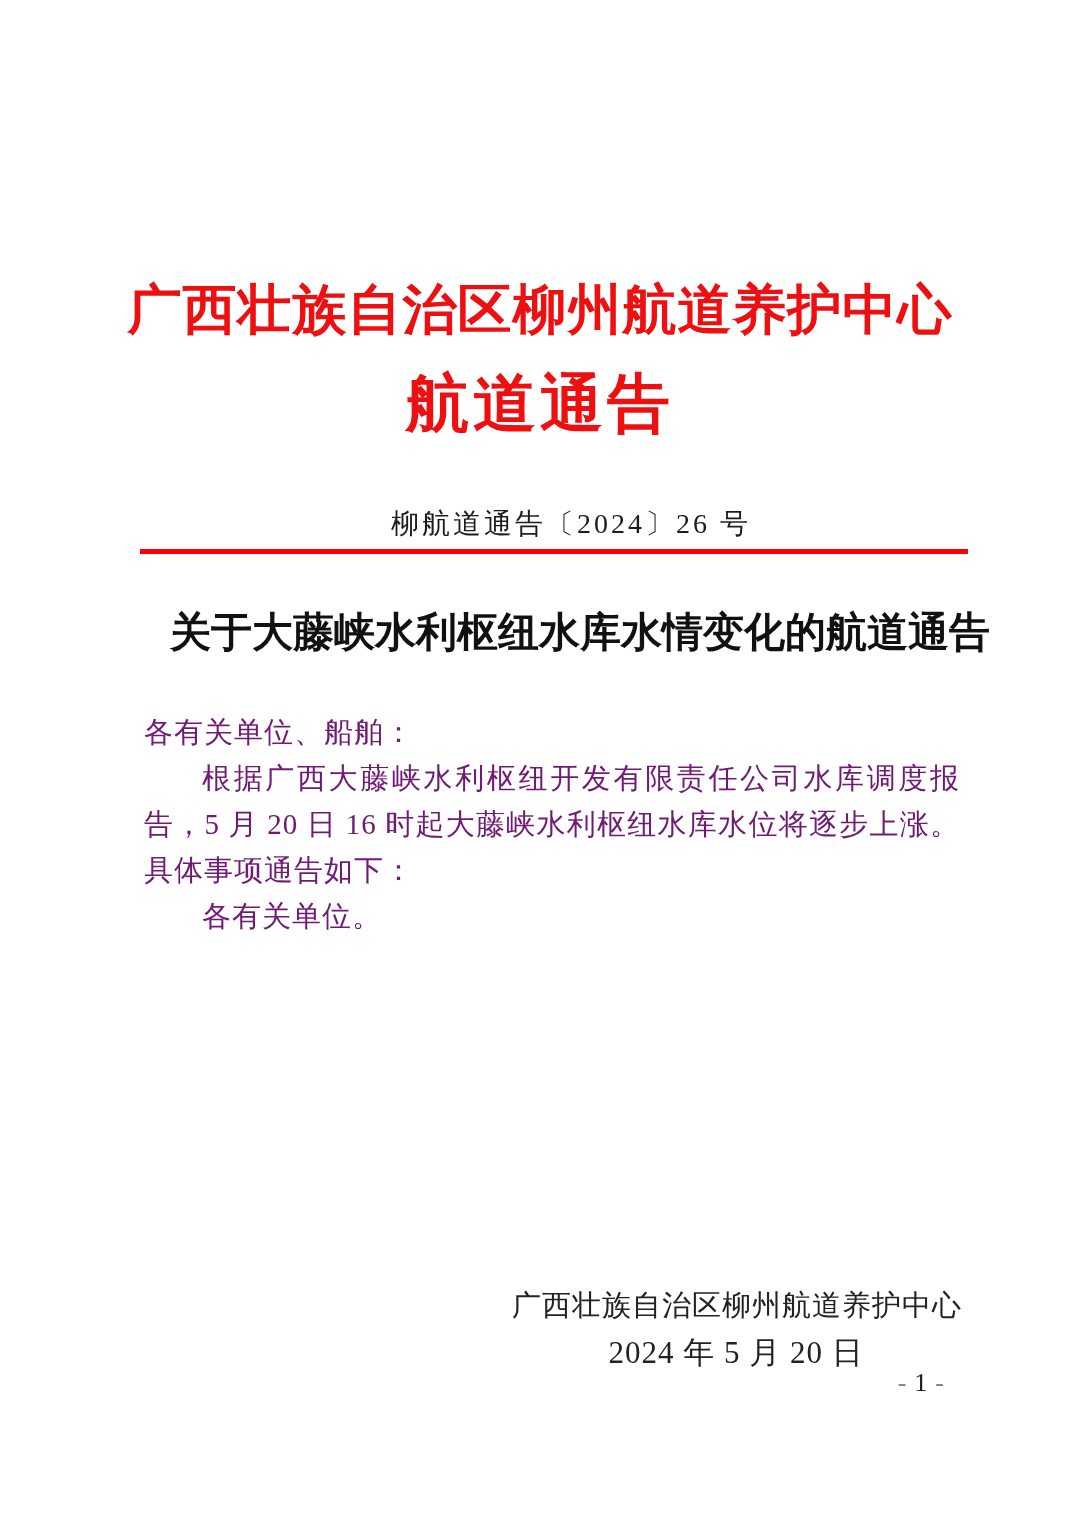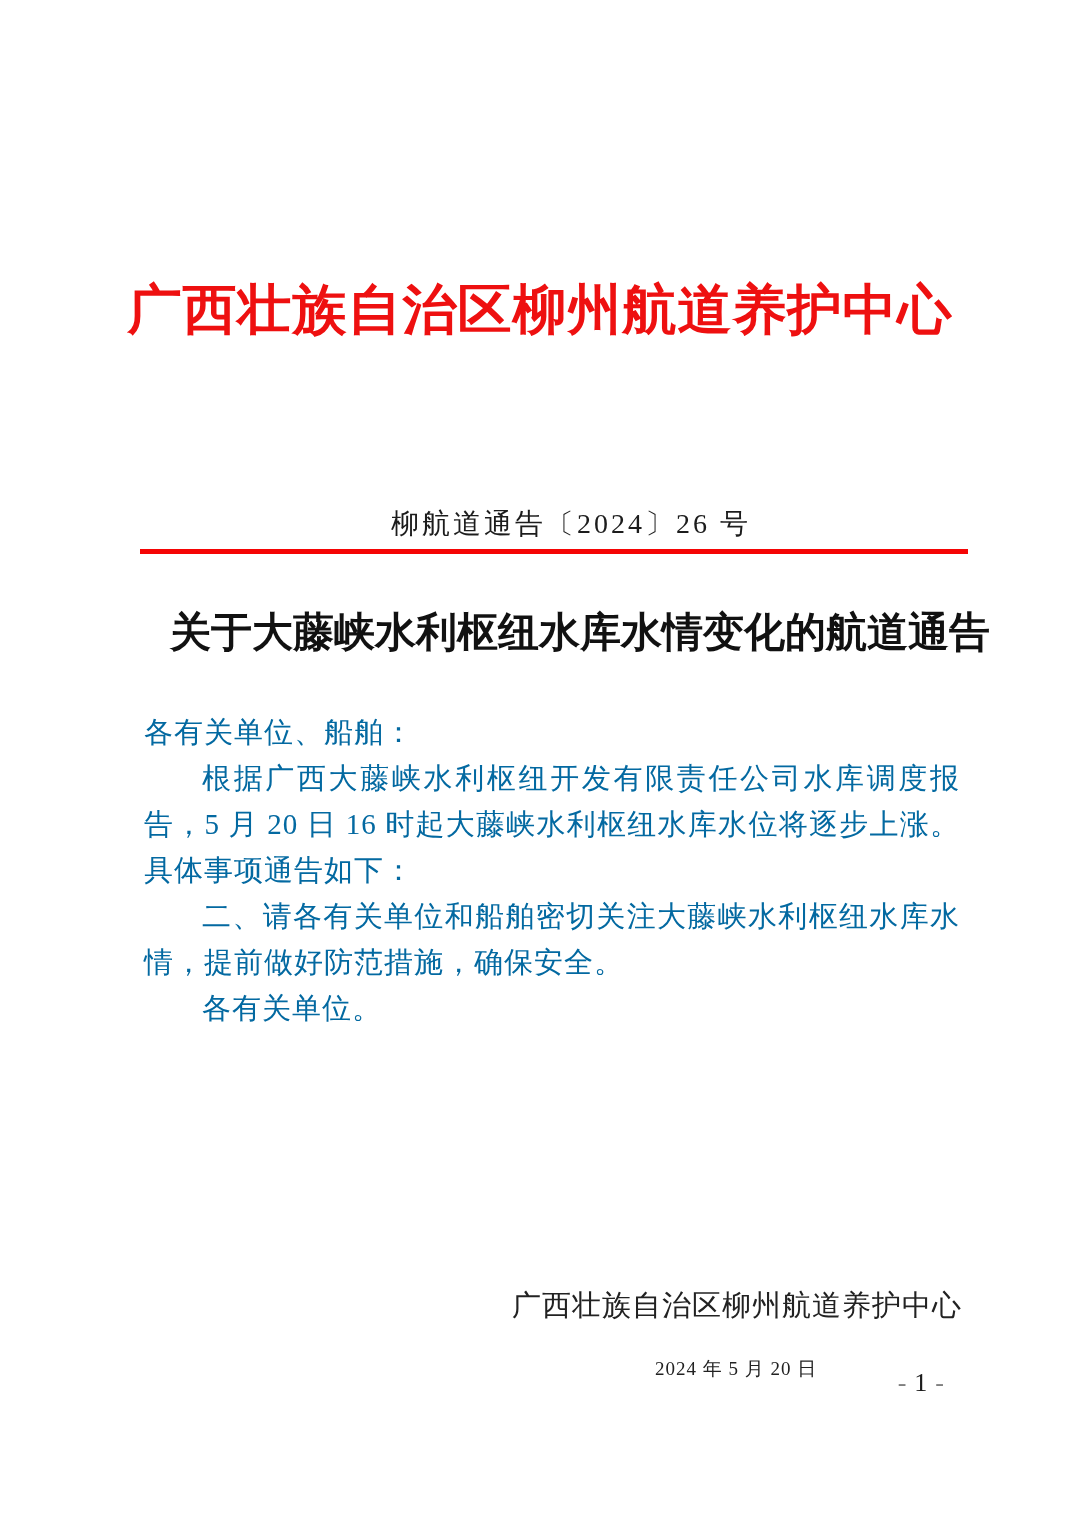--- a/index.html
+++ b/index.html
@@ -79,21 +79,21 @@
   }
   .body-block {
     position: absolute;
     top: 709px;
     left: 144px;
     width: 816px;
     font-size: 29px;
     line-height: 46px;
     letter-spacing: 1px;
     text-align: justify;
-    color: #0369a1;
+    color: #701a75;
   }
   .body-block p {
     margin: 0;
     text-indent: 58px;
   }
   .body-block p.no-indent {
     text-indent: 0;
   }
   .signature-block {
     position: absolute;
@@ -103,25 +103,24 @@
     text-align: center;
     color: #222222;
   }
   .signature-org {
     font-size: 29px;
     letter-spacing: 1px;
     line-height: 48px;
     white-space: nowrap;
   }
   .signature-date {
-    font-size: 19px;
+    font-size: 31px;
     letter-spacing: 1px;
     line-height: 48px;
     white-space: nowrap;
-    margin-top: 16px;
   }
   .page-footer {
     position: absolute;
     top: 1368px;
     right: 128px;
     font-size: 26px;
     line-height: 30px;
     color: #1c1c1c;
     white-space: nowrap;
   }
@@ -130,31 +129,31 @@
     padding: 0 8px;
   }
 </style>
 </head>
 <body>
 
 <div class="page">
 
   <div class="letterhead-line1">广西壮族自治区柳州航道养护中心</div>
 
+  <div class="letterhead-line2">航道通告</div>
 
   <div class="doc-number">柳航道通告〔2024〕26 号</div>
 
   <div class="red-rule"></div>
 
   <div class="subject-heading">关于大藤峡水利枢纽水库水情变化的航道通告</div>
 
   <div class="body-block">
     <p class="no-indent">各有关单位、船舶：</p>
     <p>根据广西大藤峡水利枢纽开发有限责任公司水库调度报告，5 月 20 日 16 时起大藤峡水利枢纽水库水位将逐步上涨。具体事项通告如下：</p>
-    <p>二、请各有关单位和船舶密切关注大藤峡水利枢纽水库水情，提前做好防范措施，确保安全。</p>
     <p>各有关单位。</p>
   </div>
 
   <div class="signature-block">
     <div class="signature-org">广西壮族自治区柳州航道养护中心</div>
     <div class="signature-date">2024 年 5 月 20 日</div>
   </div>
 
   <div class="page-footer">
     <span class="dash">-</span><span>1</span><span class="dash">-</span>

